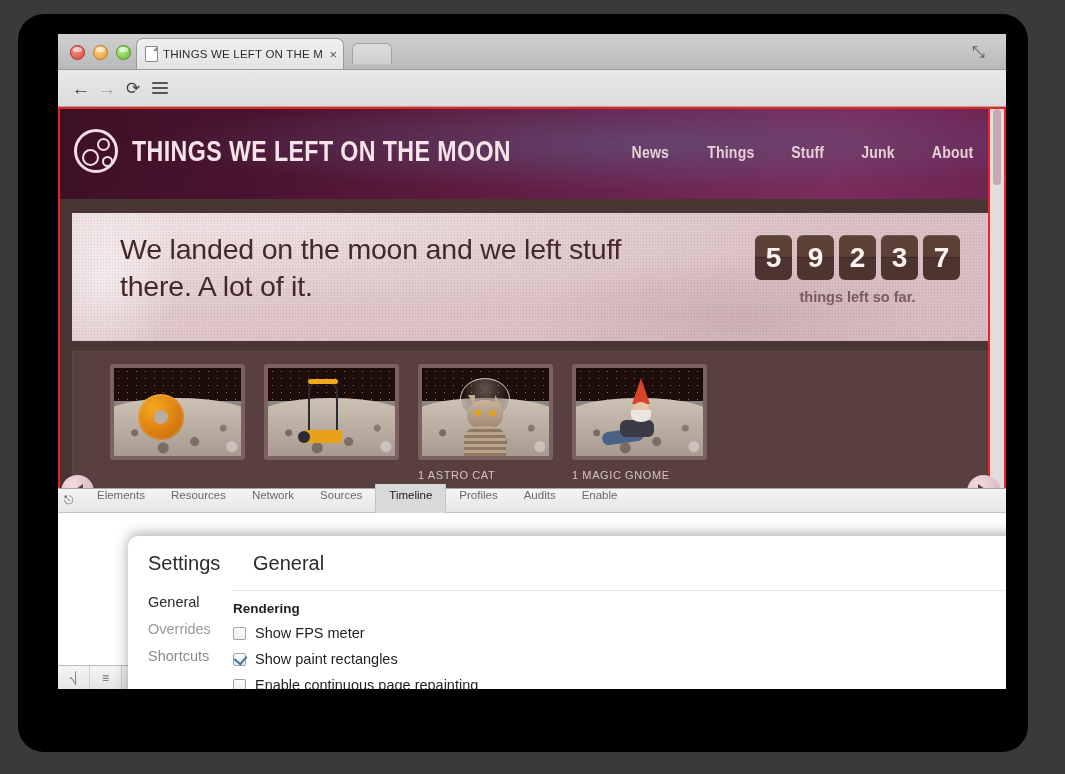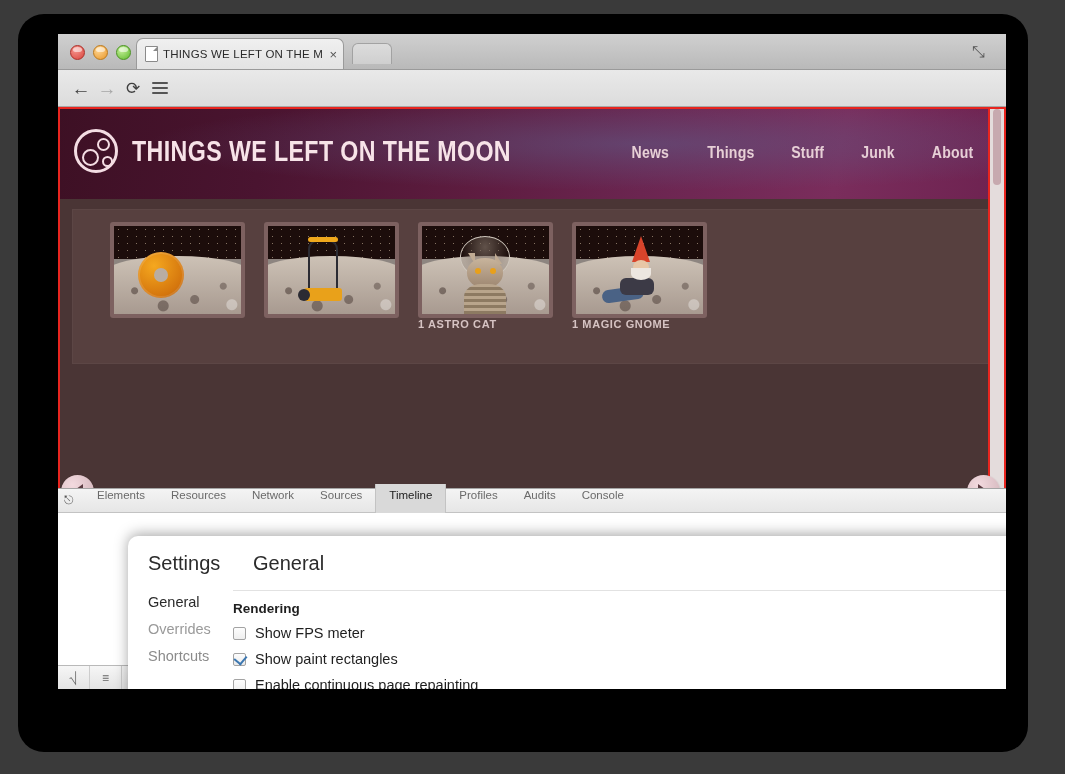--- a/index.html
+++ b/index.html
@@ -228,21 +228,21 @@
     border-radius: 50% 50% 0 0 / 28% 28% 0 0;
     background:
       radial-gradient(circle at 20% 60%, rgba(60,45,40,.5) 3px, transparent 4px),
       radial-gradient(circle at 62% 75%, rgba(60,45,40,.45) 4px, transparent 5px),
       radial-gradient(circle at 82% 52%, rgba(60,45,40,.4) 3px, transparent 4px),
       radial-gradient(circle at 40% 86%, rgba(60,45,40,.45) 5px, transparent 6px),
       radial-gradient(circle at 88% 84%, rgba(255,255,255,.35) 5px, transparent 6px),
       linear-gradient(#cdc2b6, #a89a90);
   }
   .card-label {
-    font-size: 11px; font-weight: bold;
+    margin-top: 9px; font-size: 11px; font-weight: normal;
     color: #d6c3c3; letter-spacing: .6px;
   }
 
   
   .subj { position: absolute; z-index: 3; }
   .donut {
     left: 24px; top: 26px; width: 46px; height: 46px; border-radius: 50%;
     background: radial-gradient(circle at 35% 30%, #f5a81f, #d4750d 70%, #a65408);
     box-shadow: inset 0 0 0 2px rgba(255,255,255,.12);
   }
@@ -438,20 +438,35 @@
         </div>
         <div class="site-nav">
           <a href="#">News</a>
           <a href="#">Things</a>
           <a href="#">Stuff</a>
           <a href="#">Junk</a>
           <a href="#">About</a>
         </div>
       </div>
 
+      <div class="hero">
+        <div class="hero-blob"></div>
+        <div class="hero-blob2"></div>
+        <div class="hero-text">We landed on the moon and we left stuff there. A lot of it.</div>
+        <div class="counter">
+          <div class="digits">
+            <div class="digit">5</div>
+            <div class="digit">9</div>
+            <div class="digit">2</div>
+            <div class="digit">3</div>
+            <div class="digit">7</div>
+          </div>
+          <div class="counter-label">things left so far.</div>
+        </div>
+      </div>
 
       <div class="strip">
         <div class="strip-inner">
           <div class="card">
             <div class="card-frame">
                 <div class="thumb">
               <div class="sky-dots"></div>
                   <div class="ground"></div>
               <div class="subj donut"></div>
             </div>
@@ -524,21 +539,21 @@
     <div class="devtools">
       <div class="dt-tabs">
         <span class="dt-inspect">⎋</span>
         <div class="dt-tab">Elements</div>
         <div class="dt-tab">Resources</div>
         <div class="dt-tab">Network</div>
         <div class="dt-tab">Sources</div>
         <div class="dt-tab active">Timeline</div>
         <div class="dt-tab">Profiles</div>
         <div class="dt-tab">Audits</div>
-        <div class="dt-tab">Console</div>
+        <div class="dt-tab">Enable</div>
       </div>
       <div class="dt-body"></div>
     </div>
 
     <div class="dt-statusbar">
       <div class="dt-sb-btn">⎷</div>
       <div class="dt-sb-btn">≡</div>
       <div class="dt-sb-btn">⚲</div>
       <div class="dt-sb-btn">●</div>
       <div class="dt-sb-btn">↻</div>

